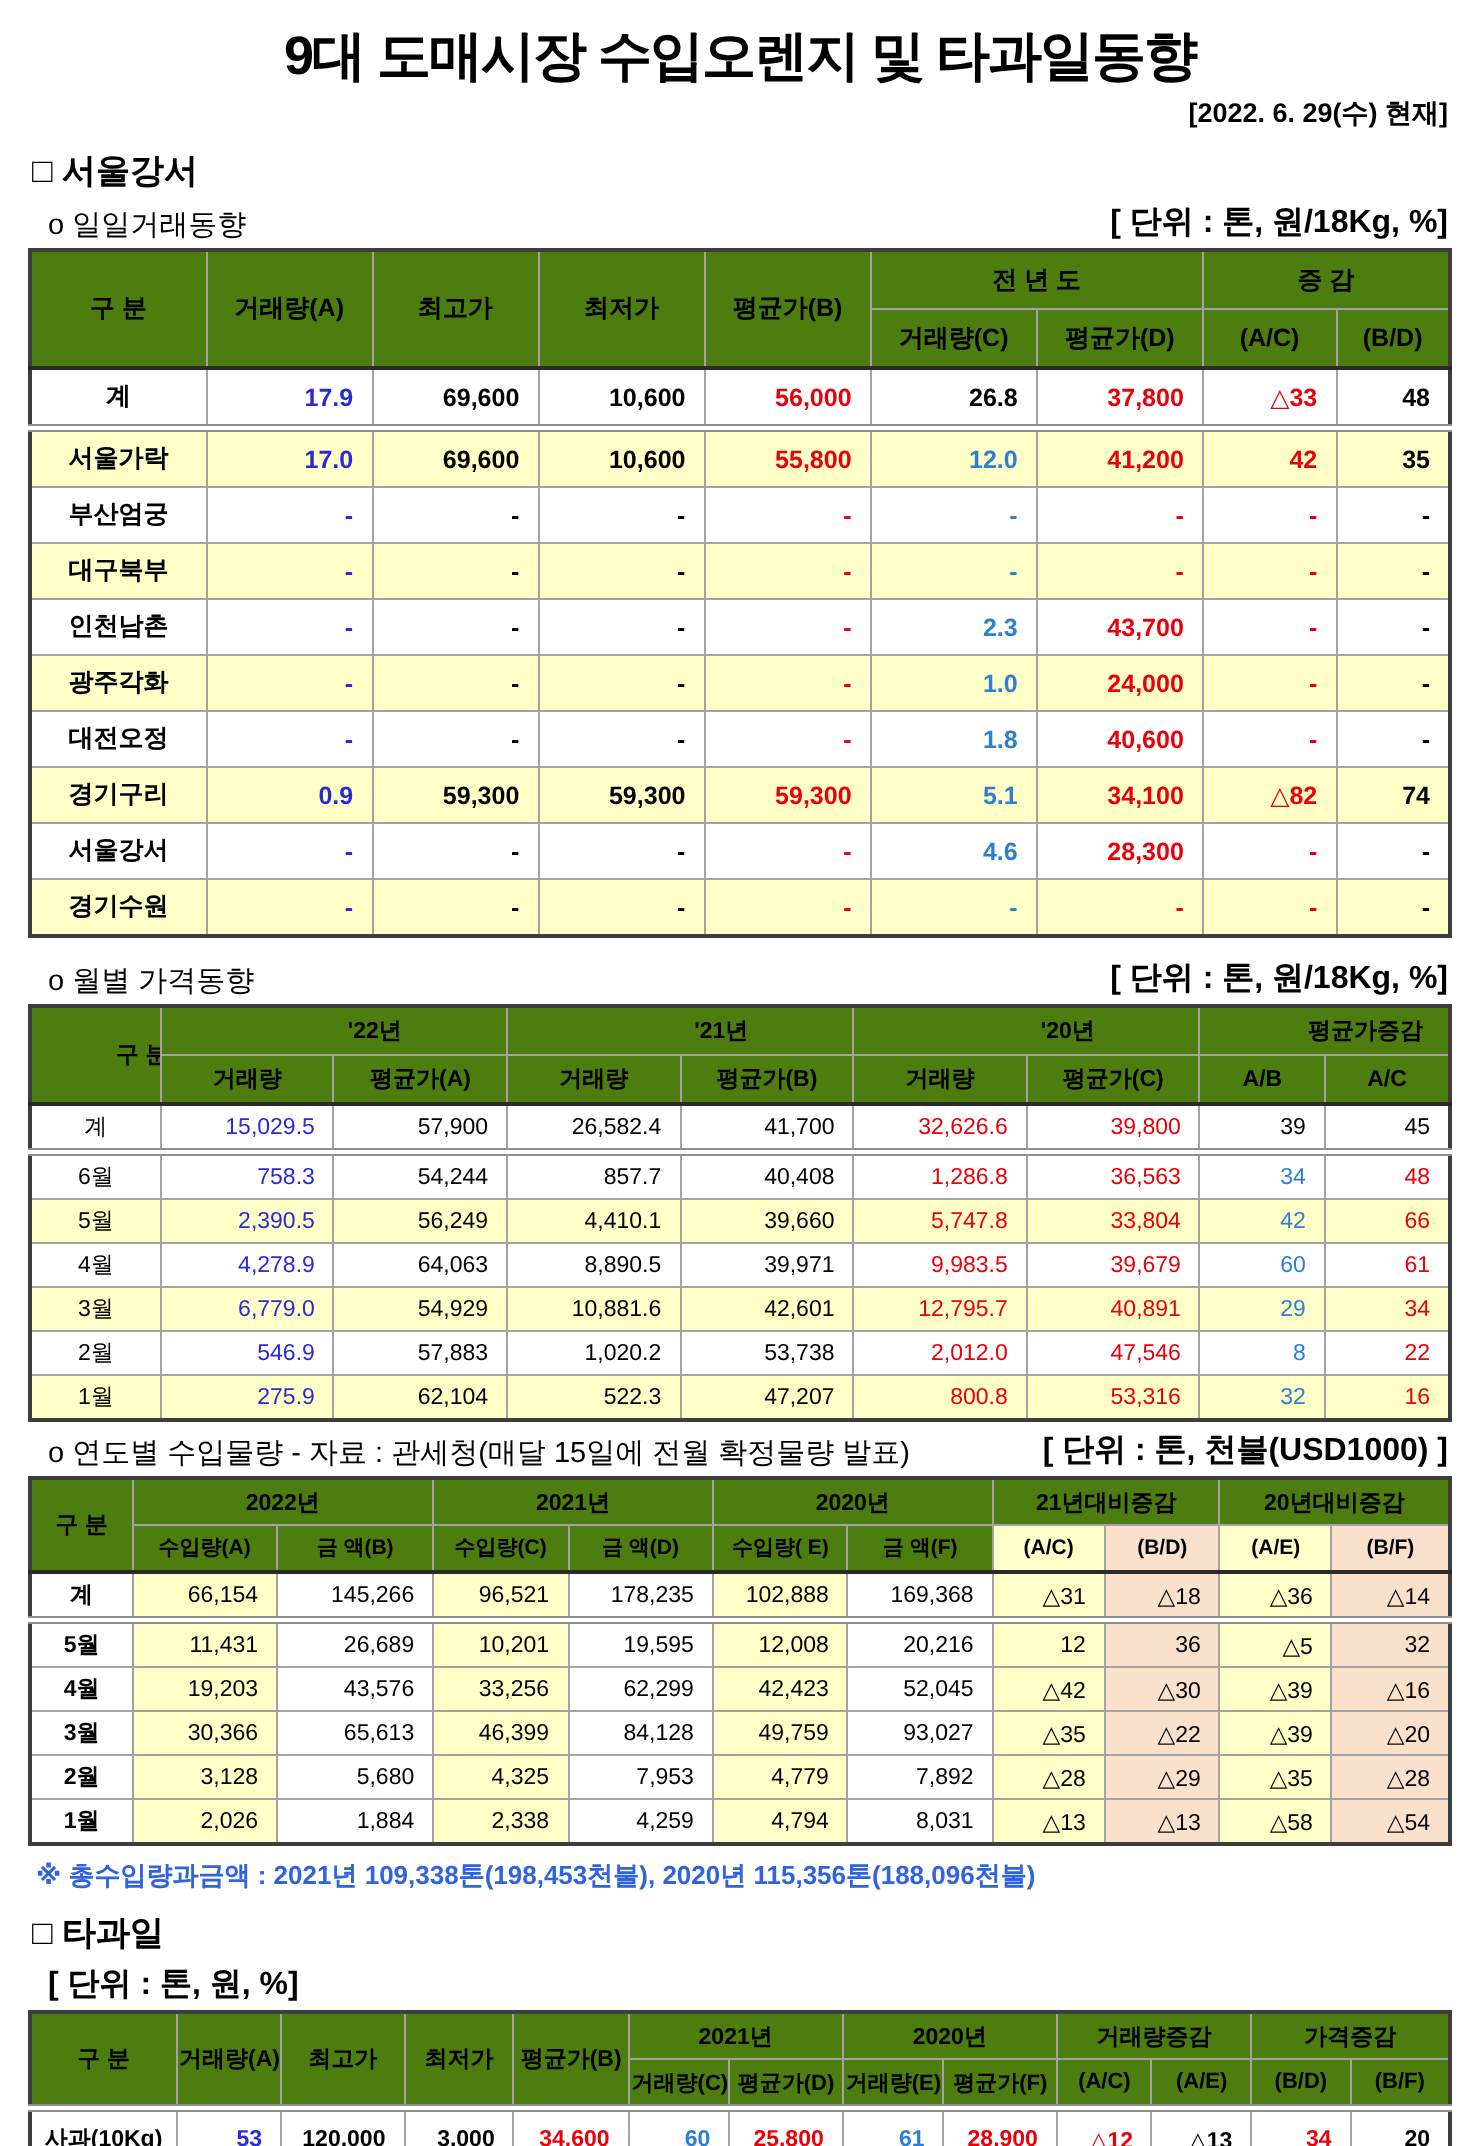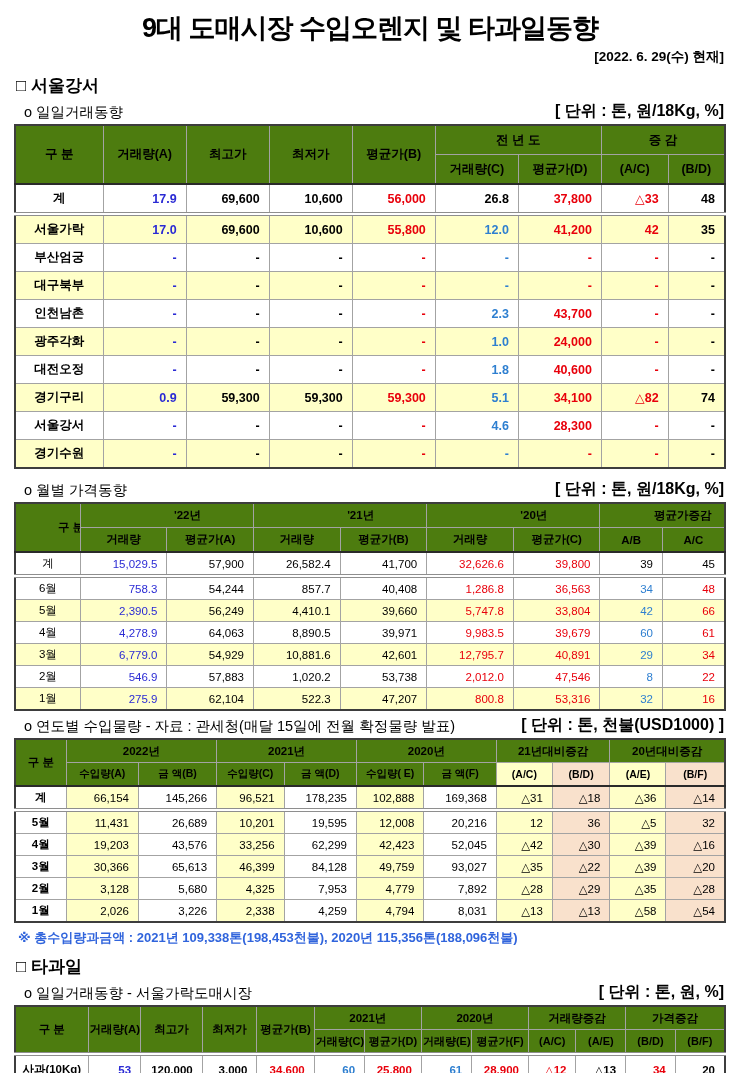--- a/index.html
+++ b/index.html
@@ -446,39 +446,38 @@
           <td class="num c-black">4,779</td>
           <td class="num c-black">7,892</td>
           <td class="num c-black">△28</td>
           <td class="num c-black">△29</td>
           <td class="num c-black">△35</td>
           <td class="num c-black">△28</td>
         </tr>
         <tr>
           <td class="lbl">1월</td>
           <td class="num c-black">2,026</td>
-          <td class="num c-black">3,226</td>
+          <td class="num c-black">1,884</td>
           <td class="num c-black">2,338</td>
           <td class="num c-black">4,259</td>
           <td class="num c-black">4,794</td>
           <td class="num c-black">8,031</td>
           <td class="num c-black">△13</td>
           <td class="num c-black">△13</td>
           <td class="num c-black">△58</td>
           <td class="num c-black">△54</td>
         </tr>
       </tbody>
   </table>
 
   <div class="footnote">※ 총수입량과금액 : 2021년 109,338톤(198,453천불),  2020년 115,356톤(188,096천불)</div>
 
   <div class="sec-heading">□ 타과일</div>
 
   <div class="sub-row">
-    <span class="sub-heading">o 일일거래동향 - 서울가락도매시장</span>
     <span class="unit">[ 단위 : 톤, 원, %]</span>
   </div>
 
   <table id="t4">
     <colgroup>
       <col style="width:10.3%">
         <col style="width:7.4%">
         <col style="width:8.7%">
         <col style="width:7.7%">
       <col style="width:8.1%">

